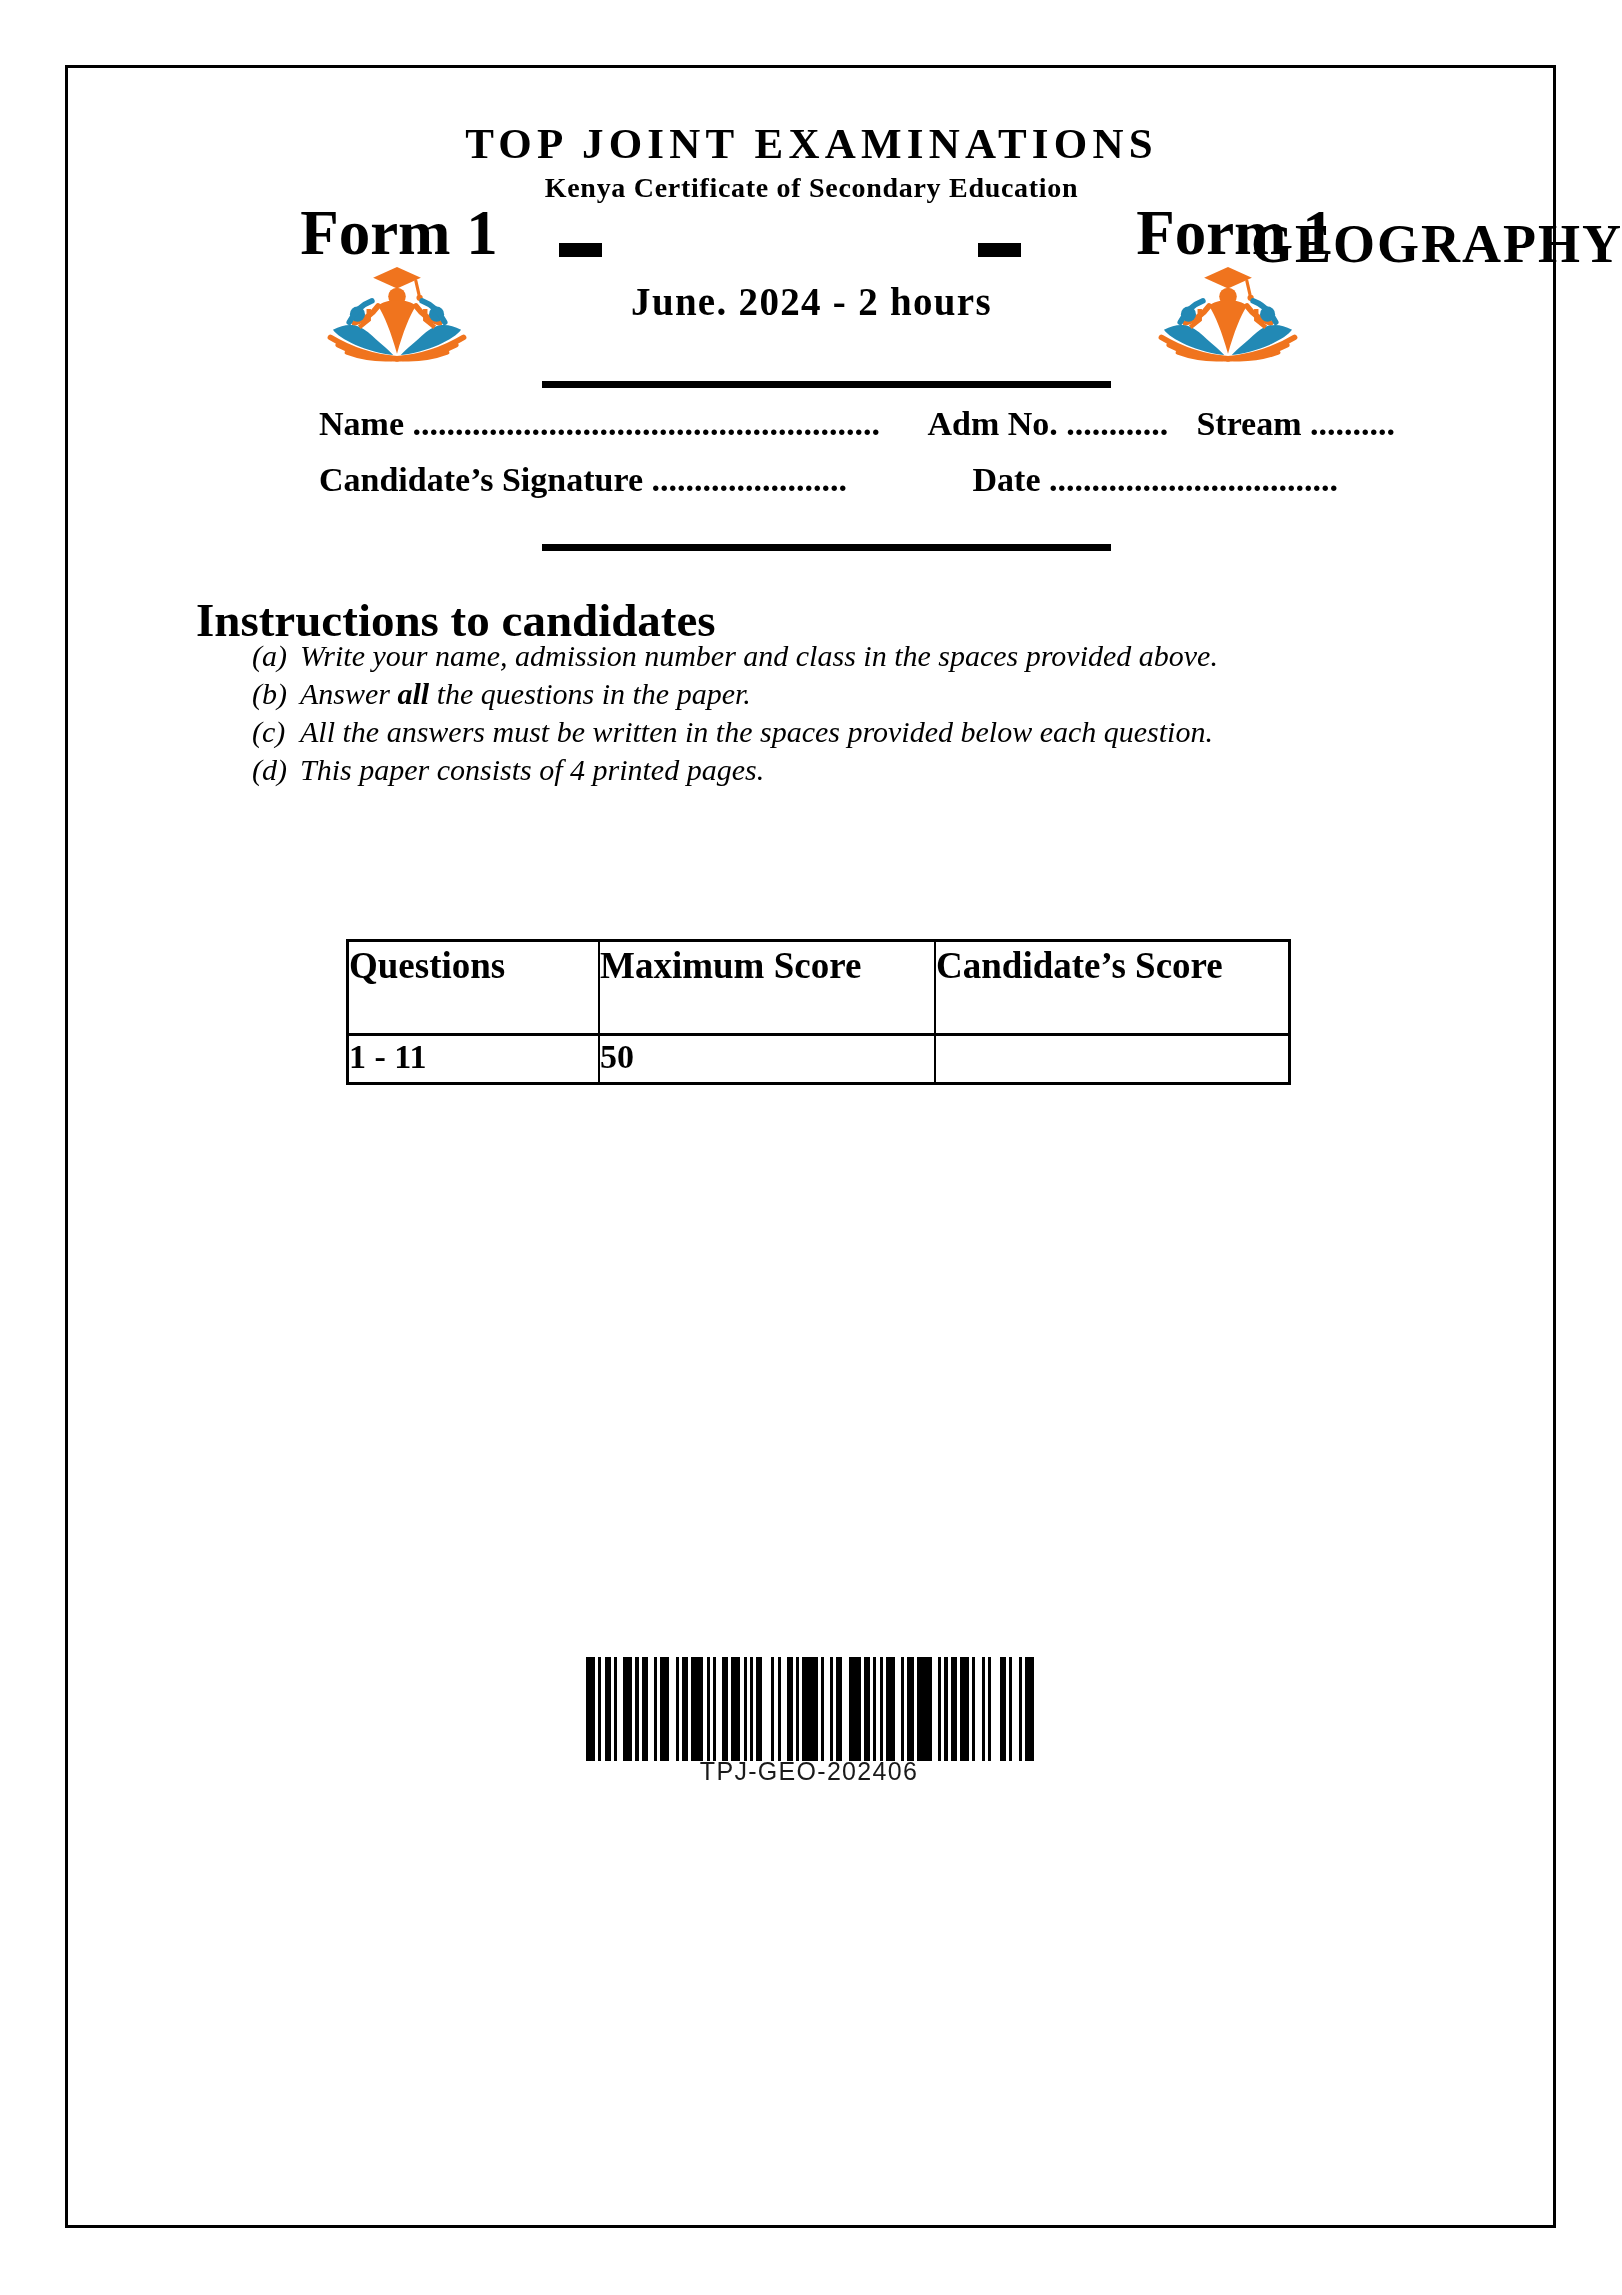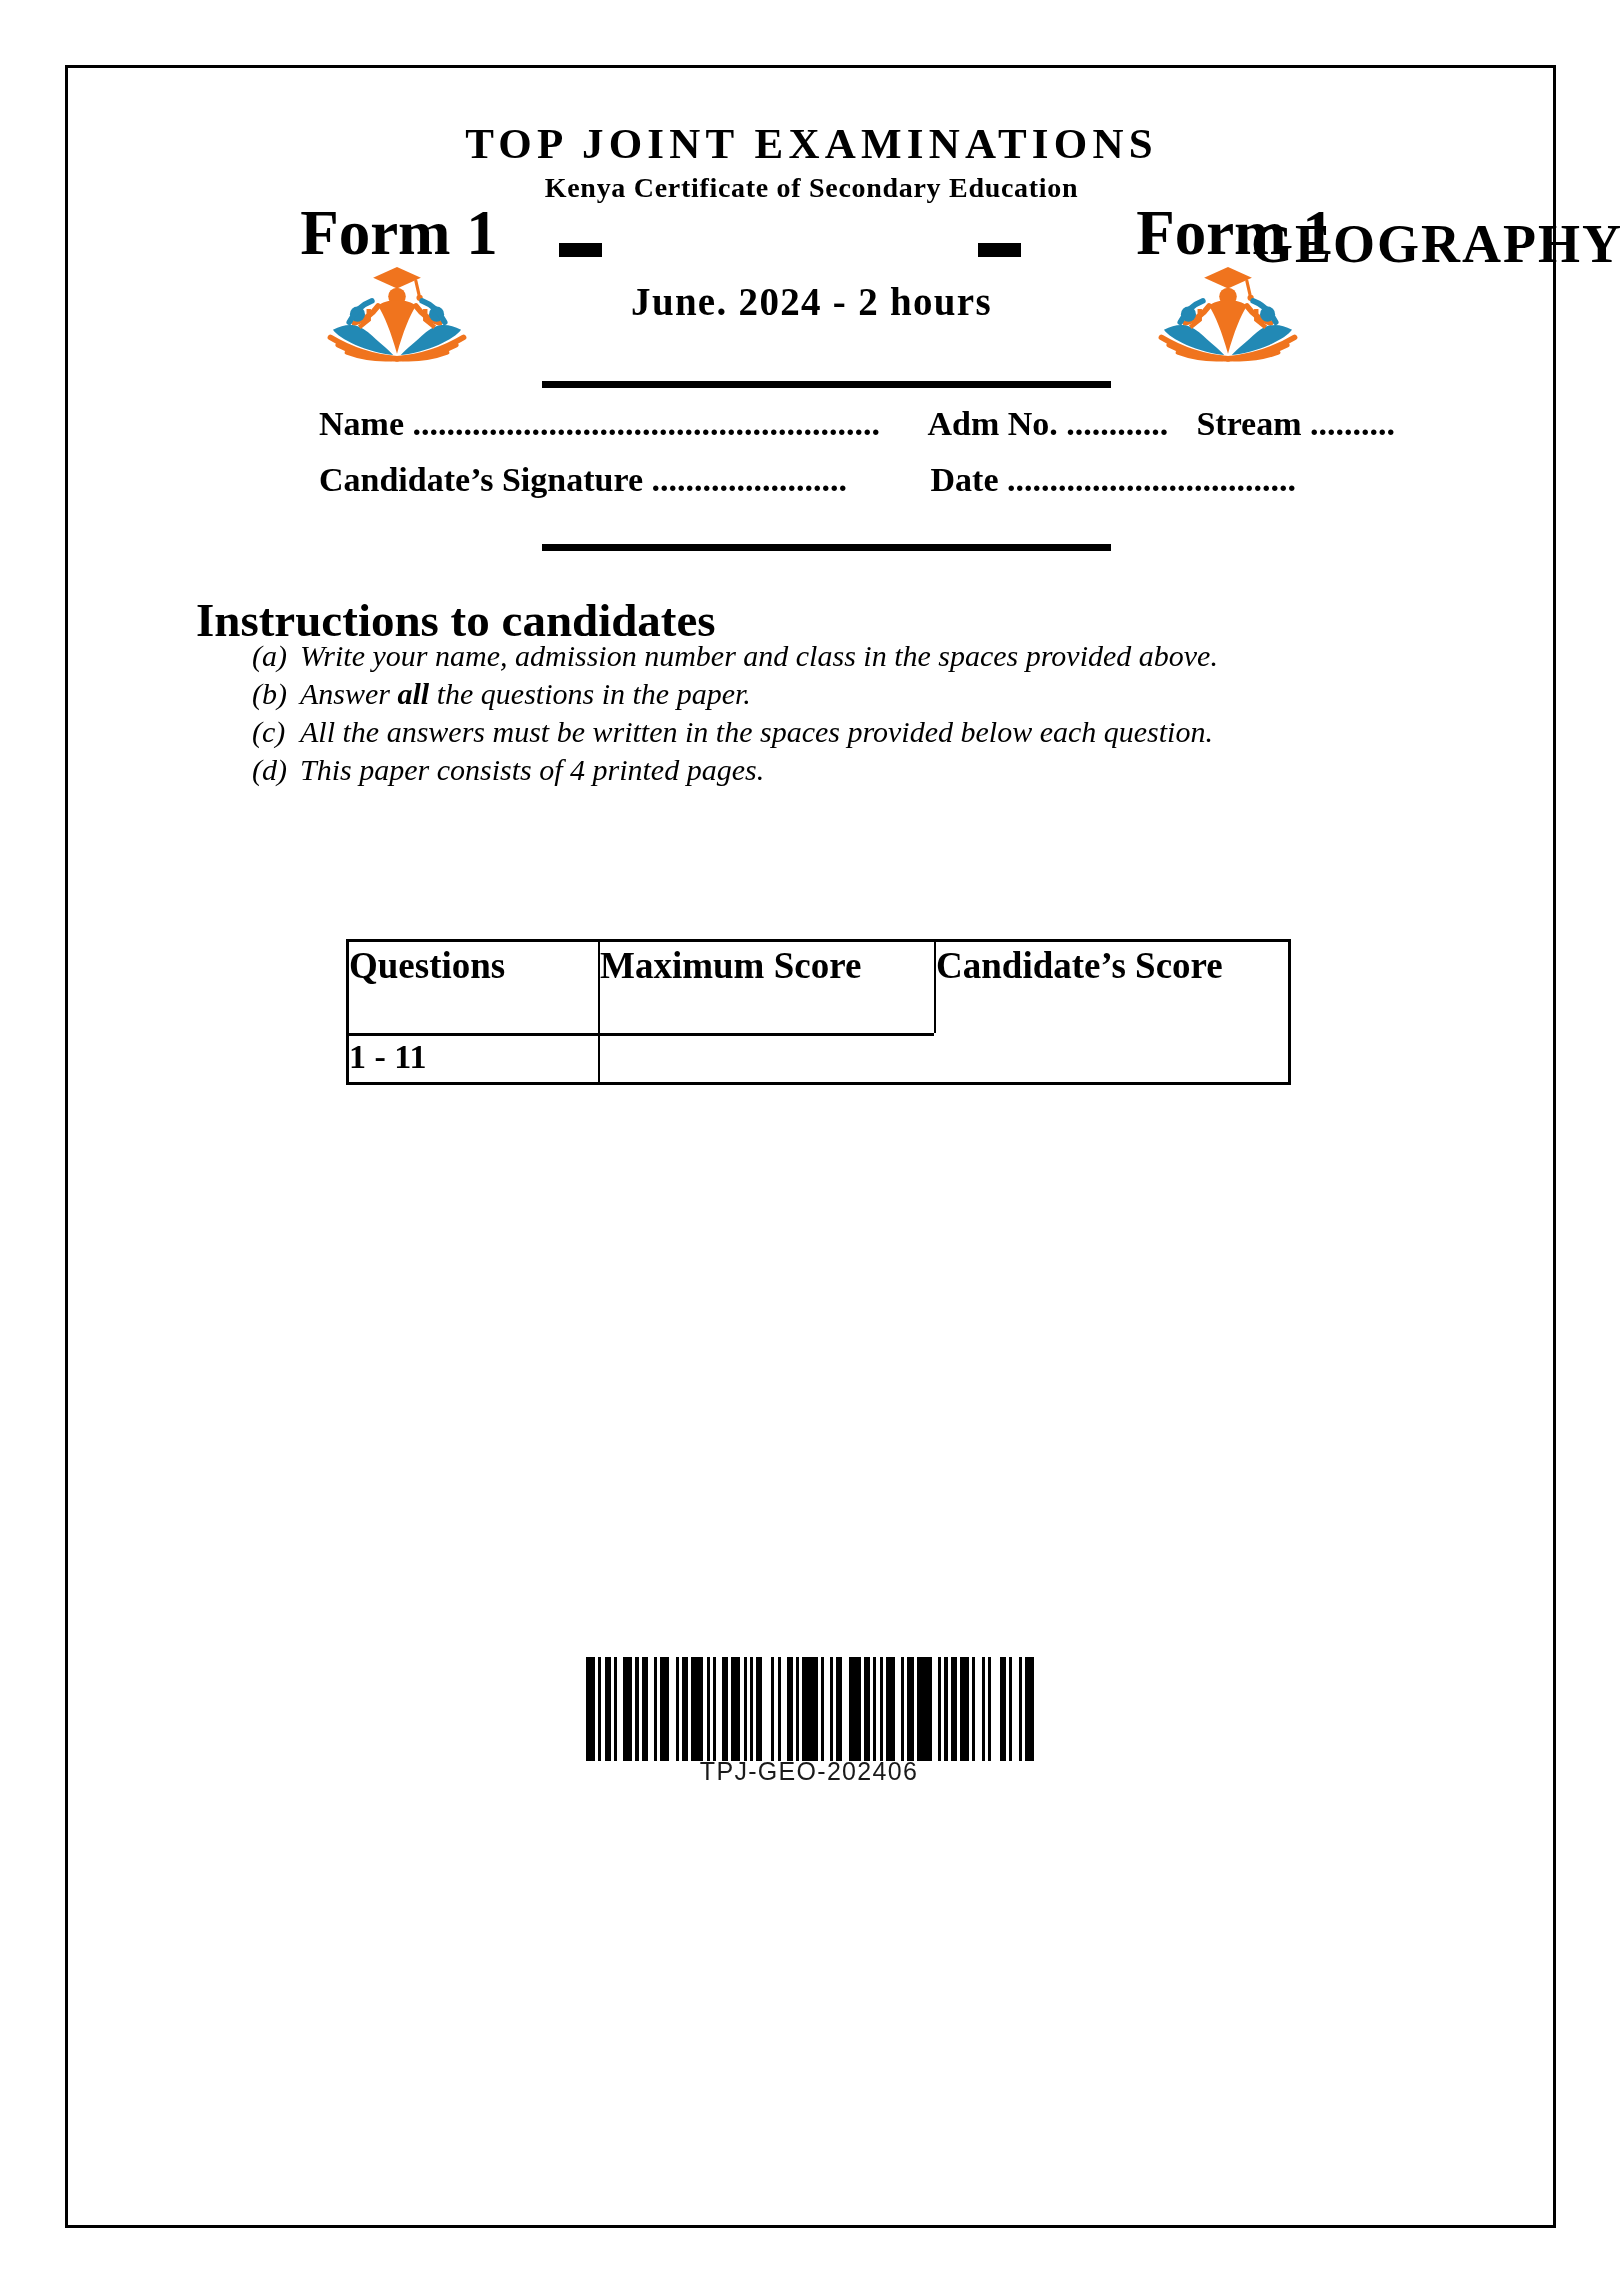--- a/index.html
+++ b/index.html
@@ -16,21 +16,21 @@
   .subject-title{top:217px;font-size:54px;font-weight:700;letter-spacing:2px;line-height:1;text-align:right;}
   .subject-dash{top:243px;width:43px;height:14.4px;background:#000;}
   .dash-l{left:559px;} .dash-r{left:978px;}
   .session-title{top:282px;font-size:39px;font-weight:700;letter-spacing:1.3px;line-height:1;}
   .logo{top:262px;width:156px;height:103px;}
   .logo-l{left:319px;} .logo-r{left:1150px;}
   .hrule{left:542px;width:569px;height:7.2px;background:#000;}
   .rule-top{top:381px;} .rule-bot{top:544px;}
   .field-line{left:319px;font-size:34px;font-weight:700;line-height:1;white-space:nowrap;}
   .name-line{top:407px;} .sig-line{top:463px;}
-  .ml-adm{margin-left:39px;} .ml-stream{margin-left:19.6px;} .ml-date{margin-left:75px;}
+  .ml-adm{margin-left:39px;} .ml-stream{margin-left:19.6px;} .ml-date{margin-left:117px;}
   .instr-heading{left:196px;top:597px;font-size:47px;font-weight:700;line-height:1;}
   .instr-list{left:252px;top:637px;width:1211px;font-size:30px;font-style:italic;line-height:38px;}
   .instr-label{display:inline-block;width:48px;}
   .instr-bold{font-weight:700;}
   .examiner-heading{left:862px;top:836px;transform:translateX(-50%);
         font-size:38px;font-weight:700;line-height:1;white-space:nowrap;}
   .score-table{left:346px;top:939px;width:945px;height:146px;border:3.3px solid #000;
         box-sizing:border-box;display:grid;grid-template-columns:249px 336px 1fr;
         grid-template-rows:91px 1fr;}
   .score-table .cell{box-sizing:border-box;text-align:left;font-weight:700;}
@@ -132,20 +132,21 @@
     <div>
       <span class="instr-label">(d)</span><span>This paper consists of 4 printed pages.</span><span class="instr-bold"></span><span></span>
     </div>
   </div>
 
   <div class="abs score-table">
     <div class="cell th c1">Questions</div>
     <div class="cell th c2">Maximum Score</div>
     <div class="cell th c3">Candidate’s Score</div>
     <div class="cell td c1">1 - 11</div>
+    <div class="cell td c2">50</div>
     <div class="cell td c3"></div>
   </div>
 
   <div class="abs barcode" id="barcode">
       <div class="bc-bar" style="flex: 3 0 0px;"></div>
       <div class="bc-space" style="flex: 1 0 0px;"></div>
       <div class="bc-bar" style="flex: 1 0 0px;"></div>
       <div class="bc-space" style="flex: 1 0 0px;"></div>
       <div class="bc-bar" style="flex: 2 0 0px;"></div>
       <div class="bc-space" style="flex: 1 0 0px;"></div>

